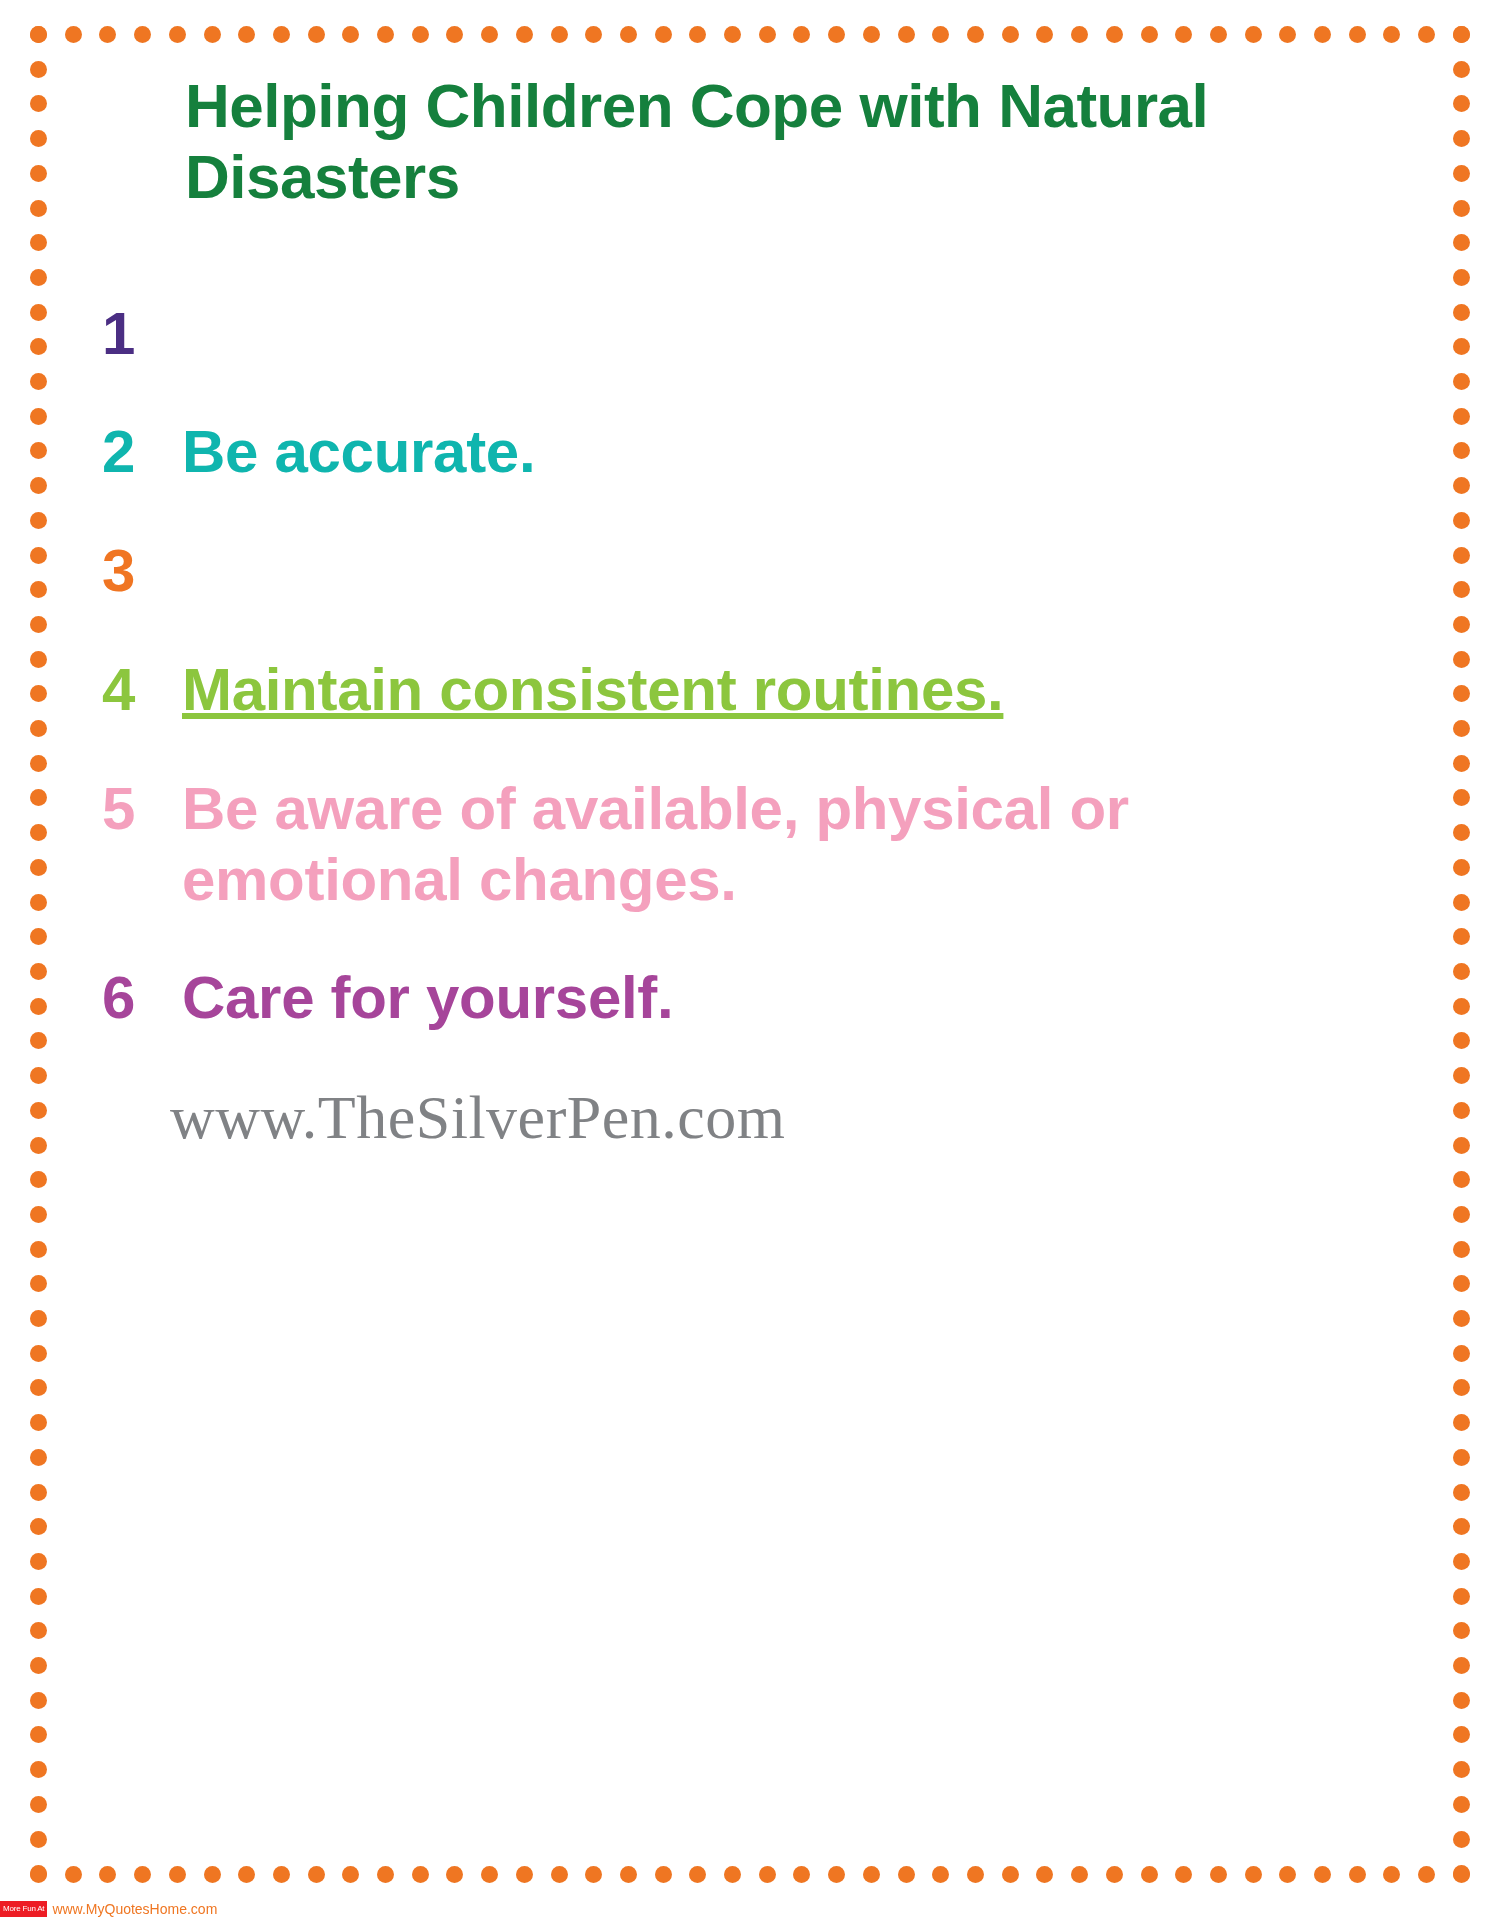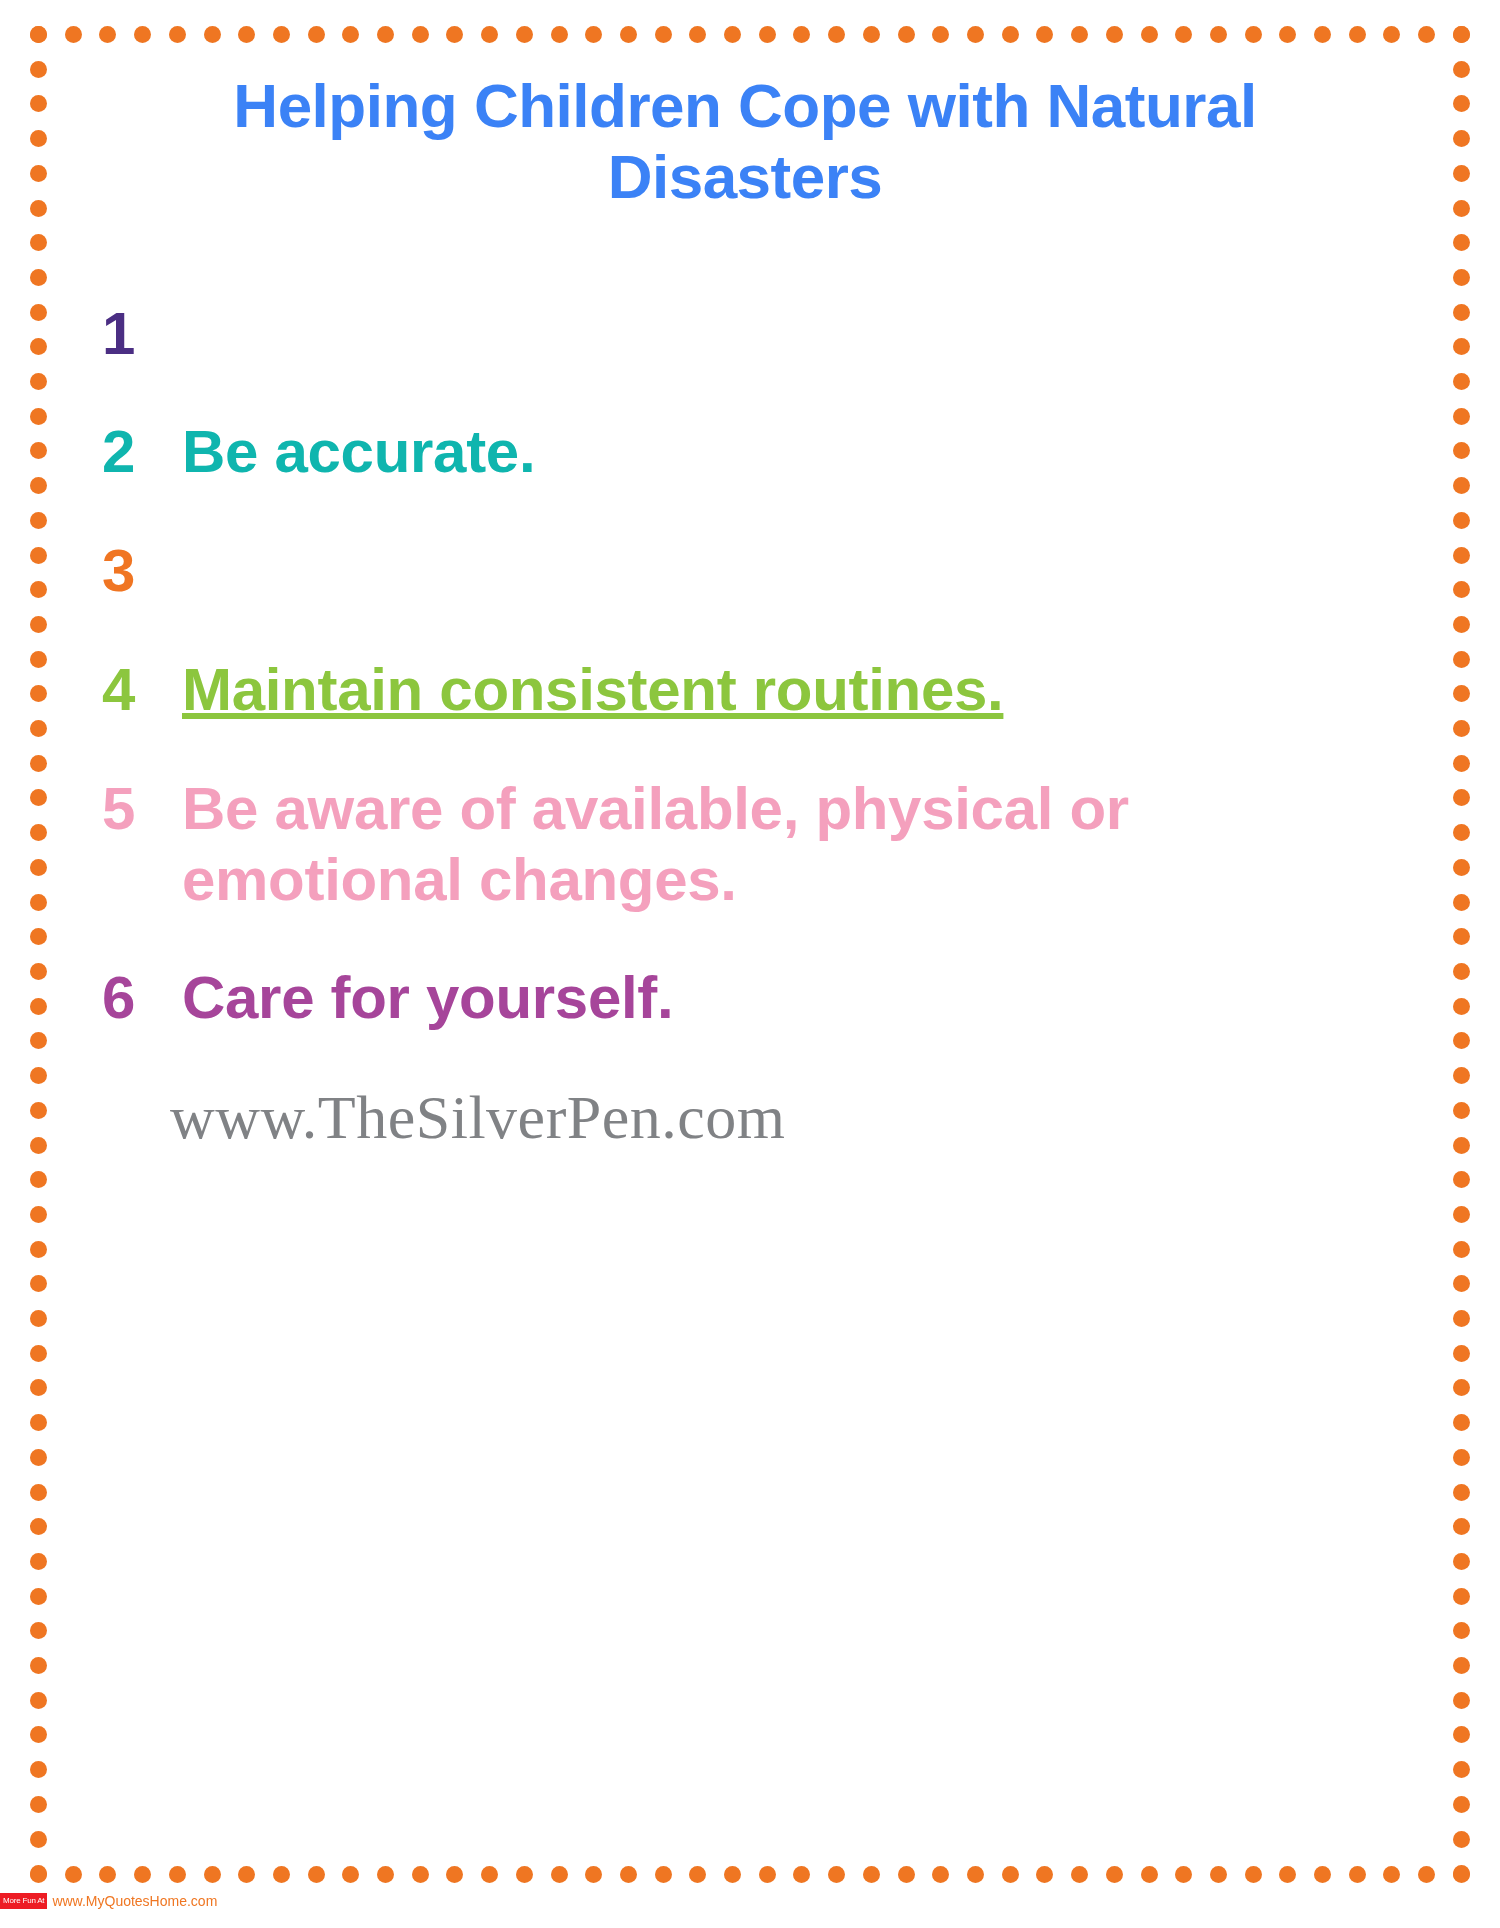--- a/index.html
+++ b/index.html
@@ -103,21 +103,21 @@
     font-family: "Liberation Serif", serif;
     font-size: 62px;
     color: #808285;
     letter-spacing: 0.5px;
   }
 
   
   .watermark {
     position: absolute;
     left: 0;
-    bottom: 14px;
+    bottom: 6px;
     height: 26px;
     display: flex;
     align-items: center;
   }
   .wm-badge {
     background: #ed1c24;
     color: #ffffff;
     font-size: 8px;
     line-height: 1;
     padding: 4px 3px;
@@ -332,21 +332,21 @@
       <span class="dot" style="background: rgb(239, 118, 34);"></span>
       <span class="dot" style="background: rgb(239, 118, 34);"></span>
       <span class="dot" style="background: rgb(239, 118, 34);"></span>
       <span class="dot" style="background: rgb(239, 118, 34);"></span>
       <span class="dot" style="background: rgb(239, 118, 34);"></span>
       <span class="dot" style="background: rgb(239, 118, 34);"></span>
     </div>
 
   <div class="content">
 
-    <h1 class="title" style="color: #3b82f6; text-align: center;">Helping Children Cope with Natural Disasters</h1>
+    <h1 class="title" style="color: #15803d;">Helping Children Cope with Natural Disasters</h1>
 
     <div class="tips" id="tips-list">
         <div class="tip">
           <div class="tip-num" style="color: rgb(75, 46, 131);">1</div>
         </div>
         <div class="tip">
           <div class="tip-num" style="color: rgb(15, 181, 174);">2</div>
           <div class="tip-text" style="color: rgb(15, 181, 174);">Be accurate.</div>
         </div>
         <div class="tip">

